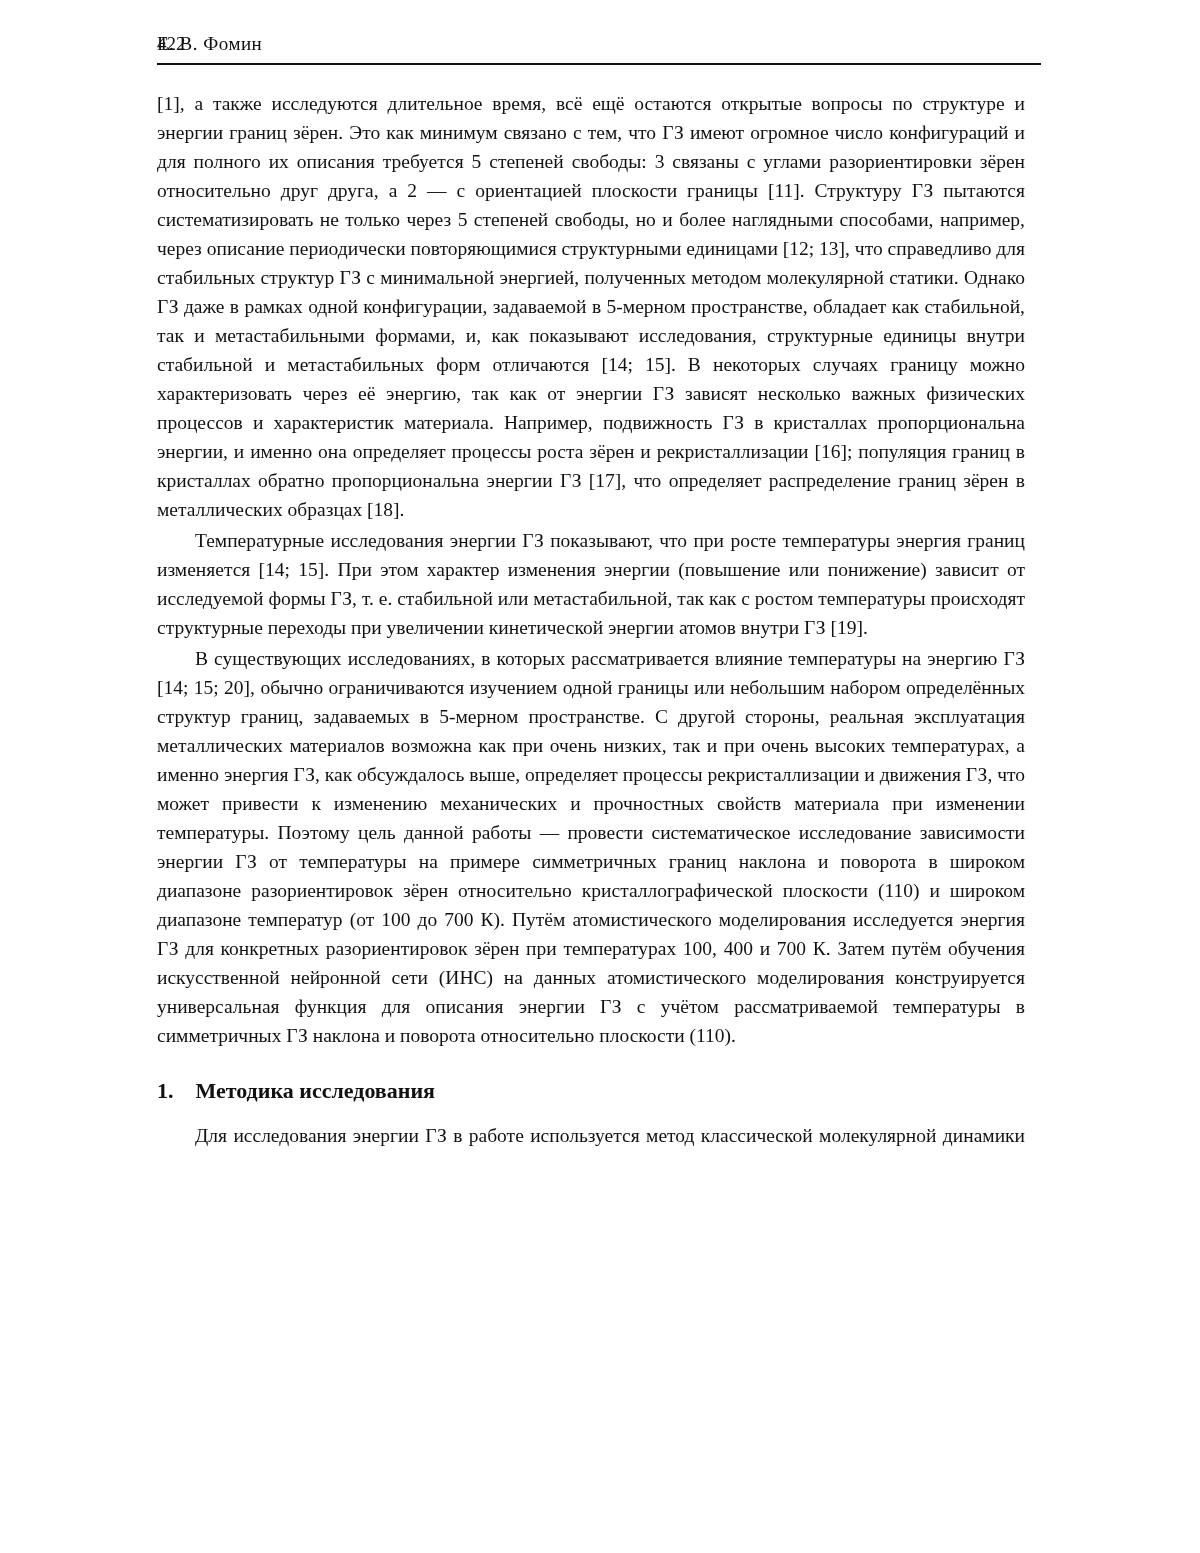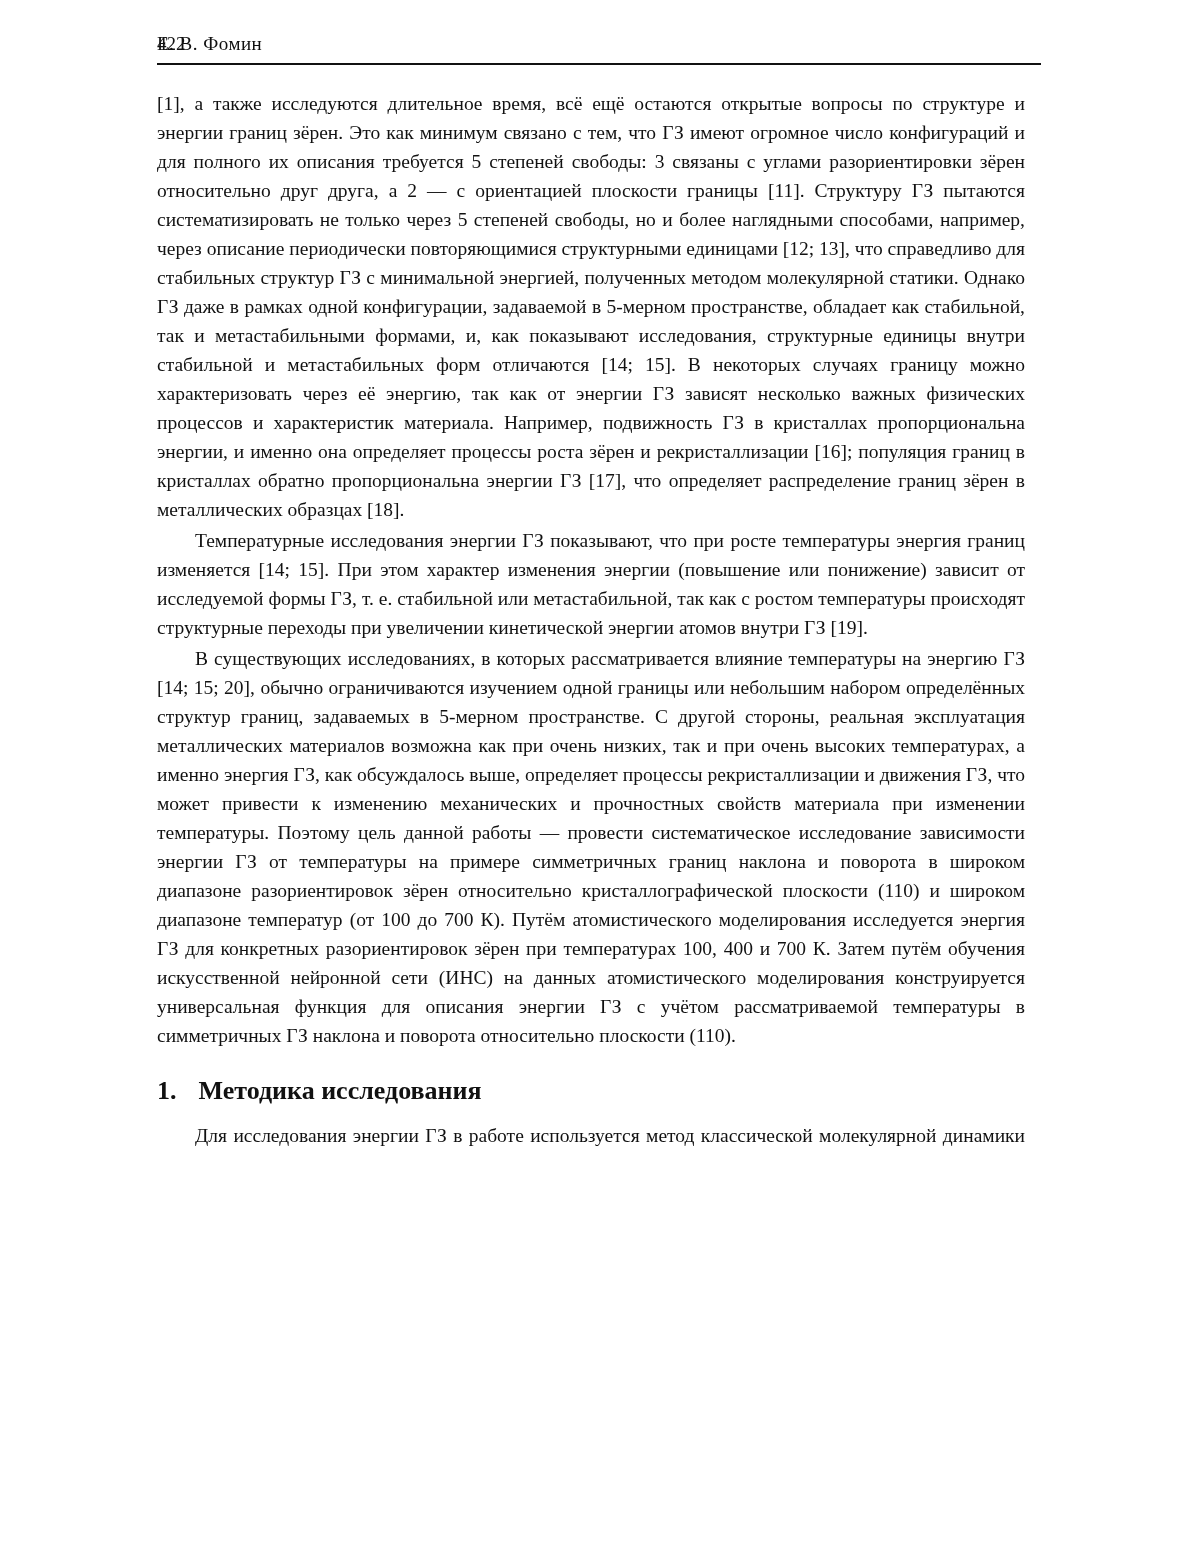--- a/index.html
+++ b/index.html
@@ -58,21 +58,21 @@
     -webkit-hyphens: auto;
   }
   .para {
     margin: 0 16px 2px 0;
   }
   .para.indent {
     text-indent: 38px;
   }
   .section-heading {
     margin: 26px 0 16px 0;
-    font-size: 26px;
+    font-size: 22px;
     font-weight: bold;
     text-align: left;
     text-indent: 0;
   }
   .section-number {
     margin-right: 22px;
   }
 </style>
 </head>
 <body>

